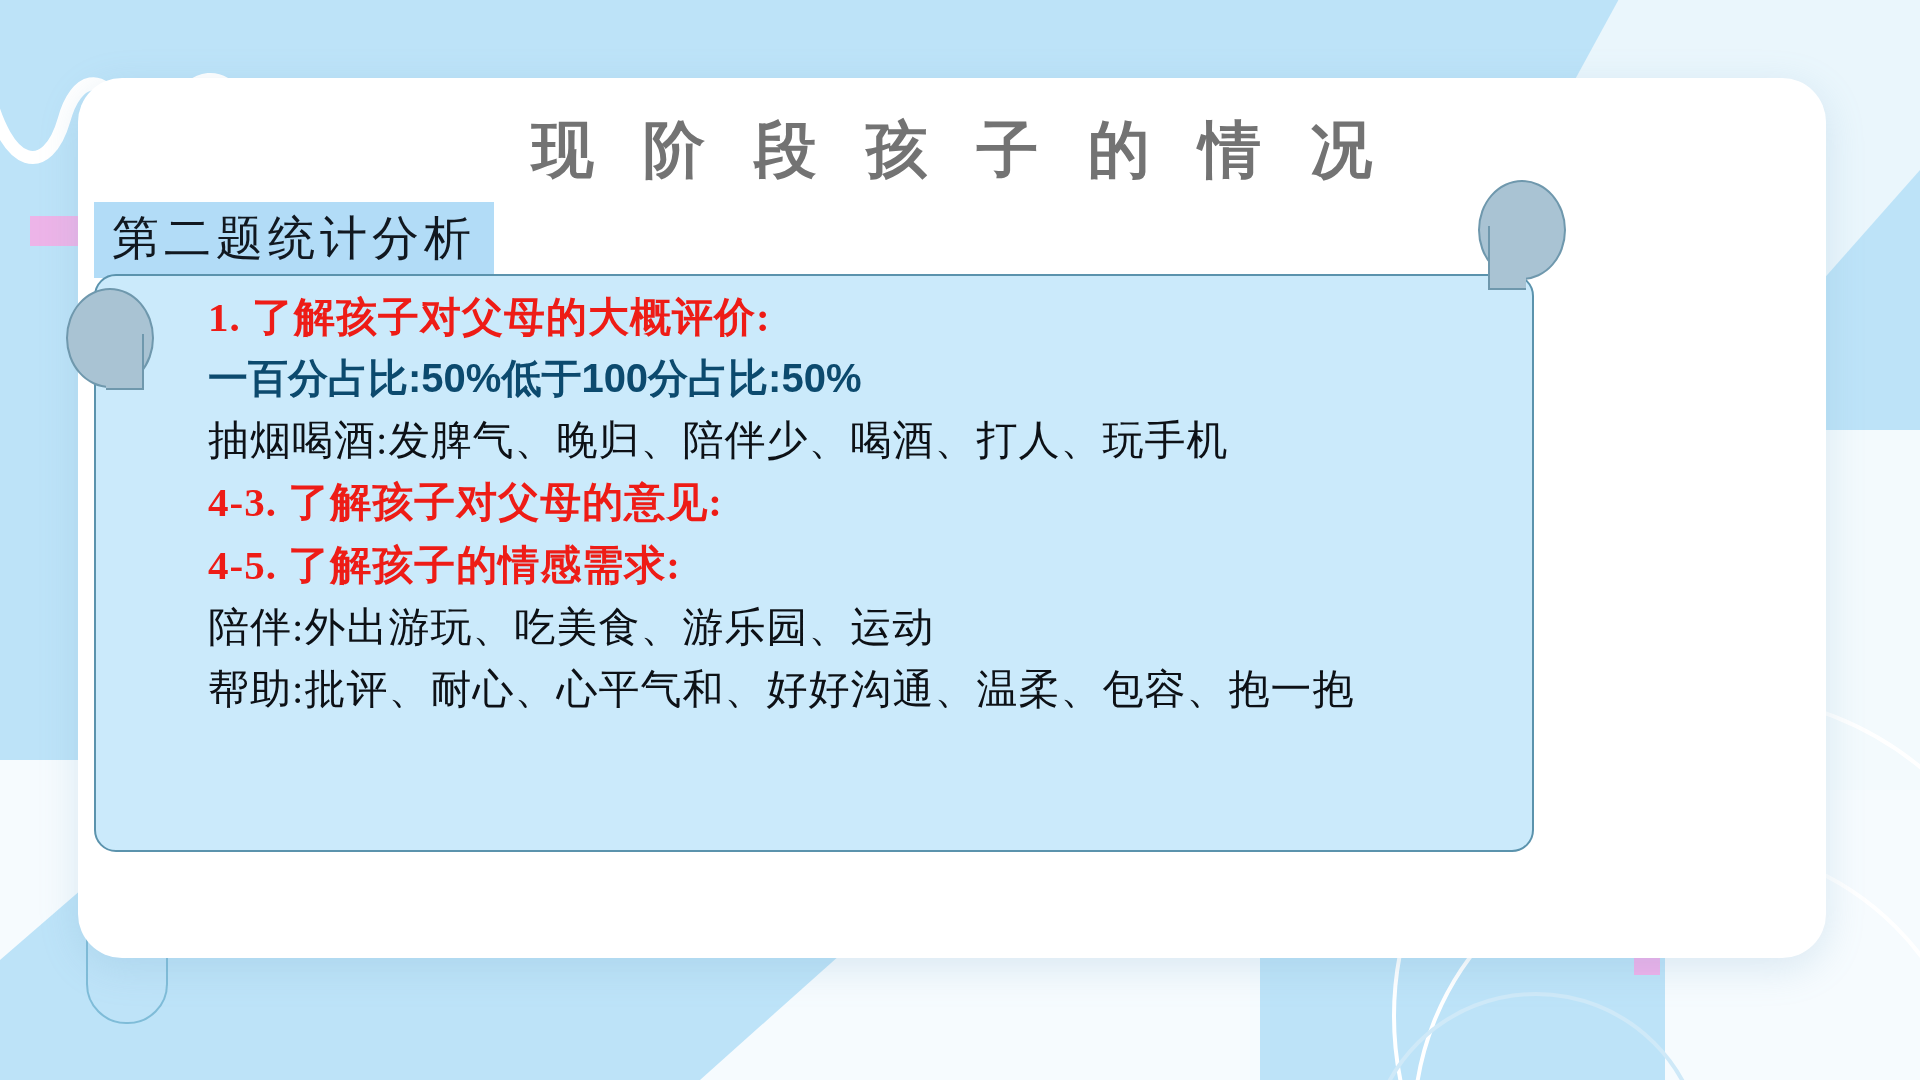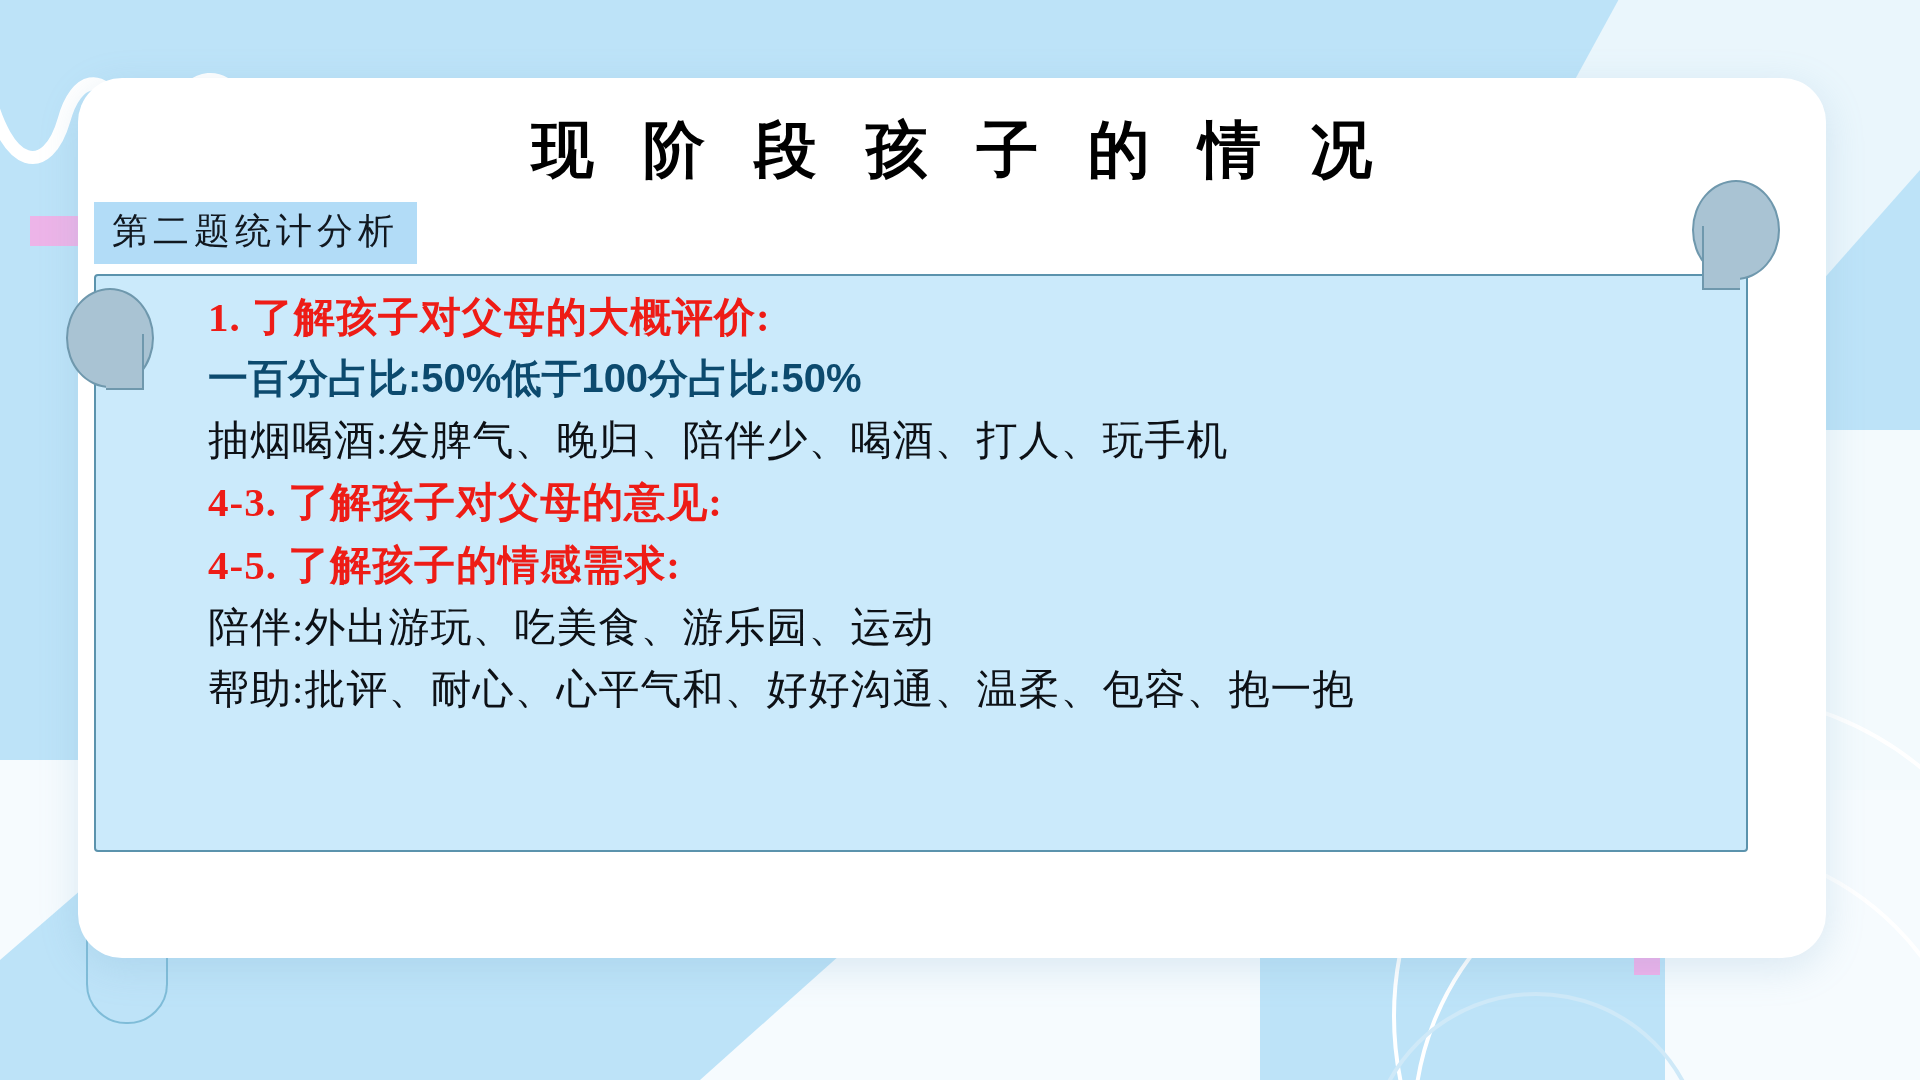--- a/index.html
+++ b/index.html
@@ -50,32 +50,32 @@
   .pill{position:absolute;left:86px;top:260px;width:78px;height:760px;
         background:#bee3f8;border:2px solid #7fbcd8;border-radius:40px;}
 
   
   .card{position:absolute;left:78px;top:78px;width:1748px;height:880px;
         background:#ffffff;border-radius:44px;
         box-shadow:0 10px 38px rgba(120,170,200,.22);}
 
   
   .title{position:absolute;left:0;top:38px;width:1748px;text-align:center;
-    color:#000000;font-family:"Liberation Sans","DejaVu Sans",sans-serif;
+    color:#737373;font-family:"Liberation Sans","DejaVu Sans",sans-serif;
     font-weight:bold;font-size:62px;letter-spacing:16px;
     text-indent:16px;line-height:1.1;white-space:nowrap;}
 
   
   .subtitle{position:absolute;left:16px;top:124px;background:#b2dcf7;
-    padding:5px 18px 8px 18px;color:#111820;font-size:36px;letter-spacing:5px;
+    padding:5px 18px 8px 18px;color:#111820;font-size:47px;letter-spacing:5px;
     font-family:Liberation Mono, monospace;white-space:nowrap;}
 
   
-  .content{position:absolute;left:16px;top:196px;width:1654px;height:578px;
-    background:#cbeafb;border:2px solid #5b93ad;border-radius:4px;
+  .content{position:absolute;left:16px;top:196px;width:1440px;height:578px;
+    background:#cbeafb;border:2px solid #5b93ad;border-radius:22px;
     box-sizing:border-box;overflow:visible;}
 
   
   .blob{position:absolute;width:84px;height:96px;background:#a9c3d3;
         border:2px solid #6f98ad;border-radius:50% 50% 50% 50%;}
   .blob.left{left:-30px;top:12px;}
   .blob.left:after{content:"";position:absolute;left:38px;top:44px;width:36px;height:54px;
         background:#a9c3d3;border-right:2px solid #6f98ad;border-bottom:2px solid #6f98ad;}
   .blob.right{right:-34px;top:-96px;}
   .blob.right:after{content:"";position:absolute;left:8px;top:44px;width:36px;height:62px;

